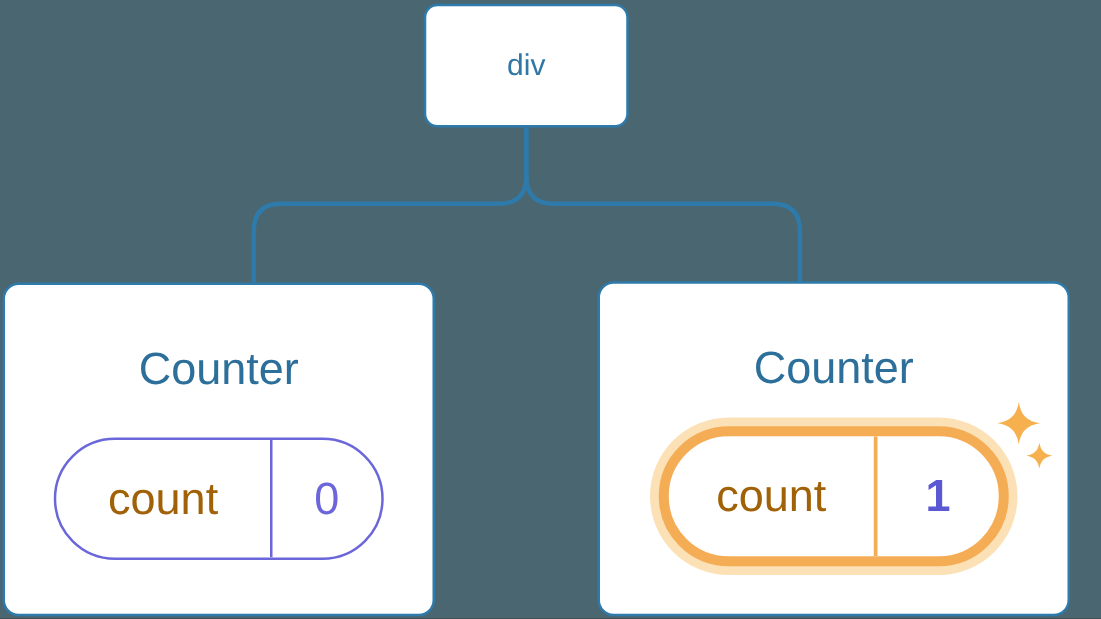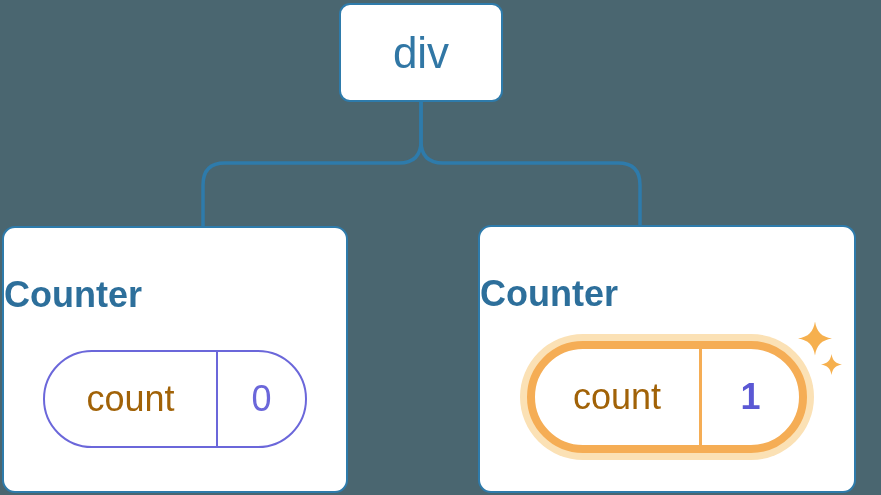--- a/index.html
+++ b/index.html
@@ -9,37 +9,37 @@
     font-family:"Liberation Sans", sans-serif;
   }
 
   
   .root-node {
     position:absolute; left:339px; top:3px; width:164px; height:99px;
     background:#ffffff; border:2.5px solid #2e7bab; border-radius:11px;
     box-sizing:border-box;
     display:flex; align-items:center; justify-content:center;
   }
-  .root-label { font-size:44px; color:#3177a5; }
+  .root-label { font-size:24px; color:#3177a5; }
 
   
   .connectors { position:absolute; left:0; top:0; width:881px; height:495px; }
   .connectors path { stroke:#2e7bab; stroke-width:3.5; fill:none; }
 
   
   .card {
     position:absolute; background:#ffffff;
     border:2.5px solid #2e7bab; border-radius:13px;
     box-sizing:border-box;
   }
   .card-left  { left:2px;   top:226px; width:346px; height:267px; }
   .card-right { left:478px; top:225px; width:378px; height:268px; }
   .card-title {
     position:absolute; top:46px; left:0; right:0;
-    font-size:36px; font-weight:700; color:#2d6f9b;
+    text-align:center; font-size:36px; font-weight:400; color:#2d6f9b;
   }
 
   
   .pill {
     position:absolute; left:50%; transform:translateX(-50%);
     background:#ffffff; box-sizing:border-box; display:flex; overflow:hidden;
   }
   .pill-normal {
     top:122px; width:264px; height:98px;
     border:2px solid #6b67da; border-radius:49px;

